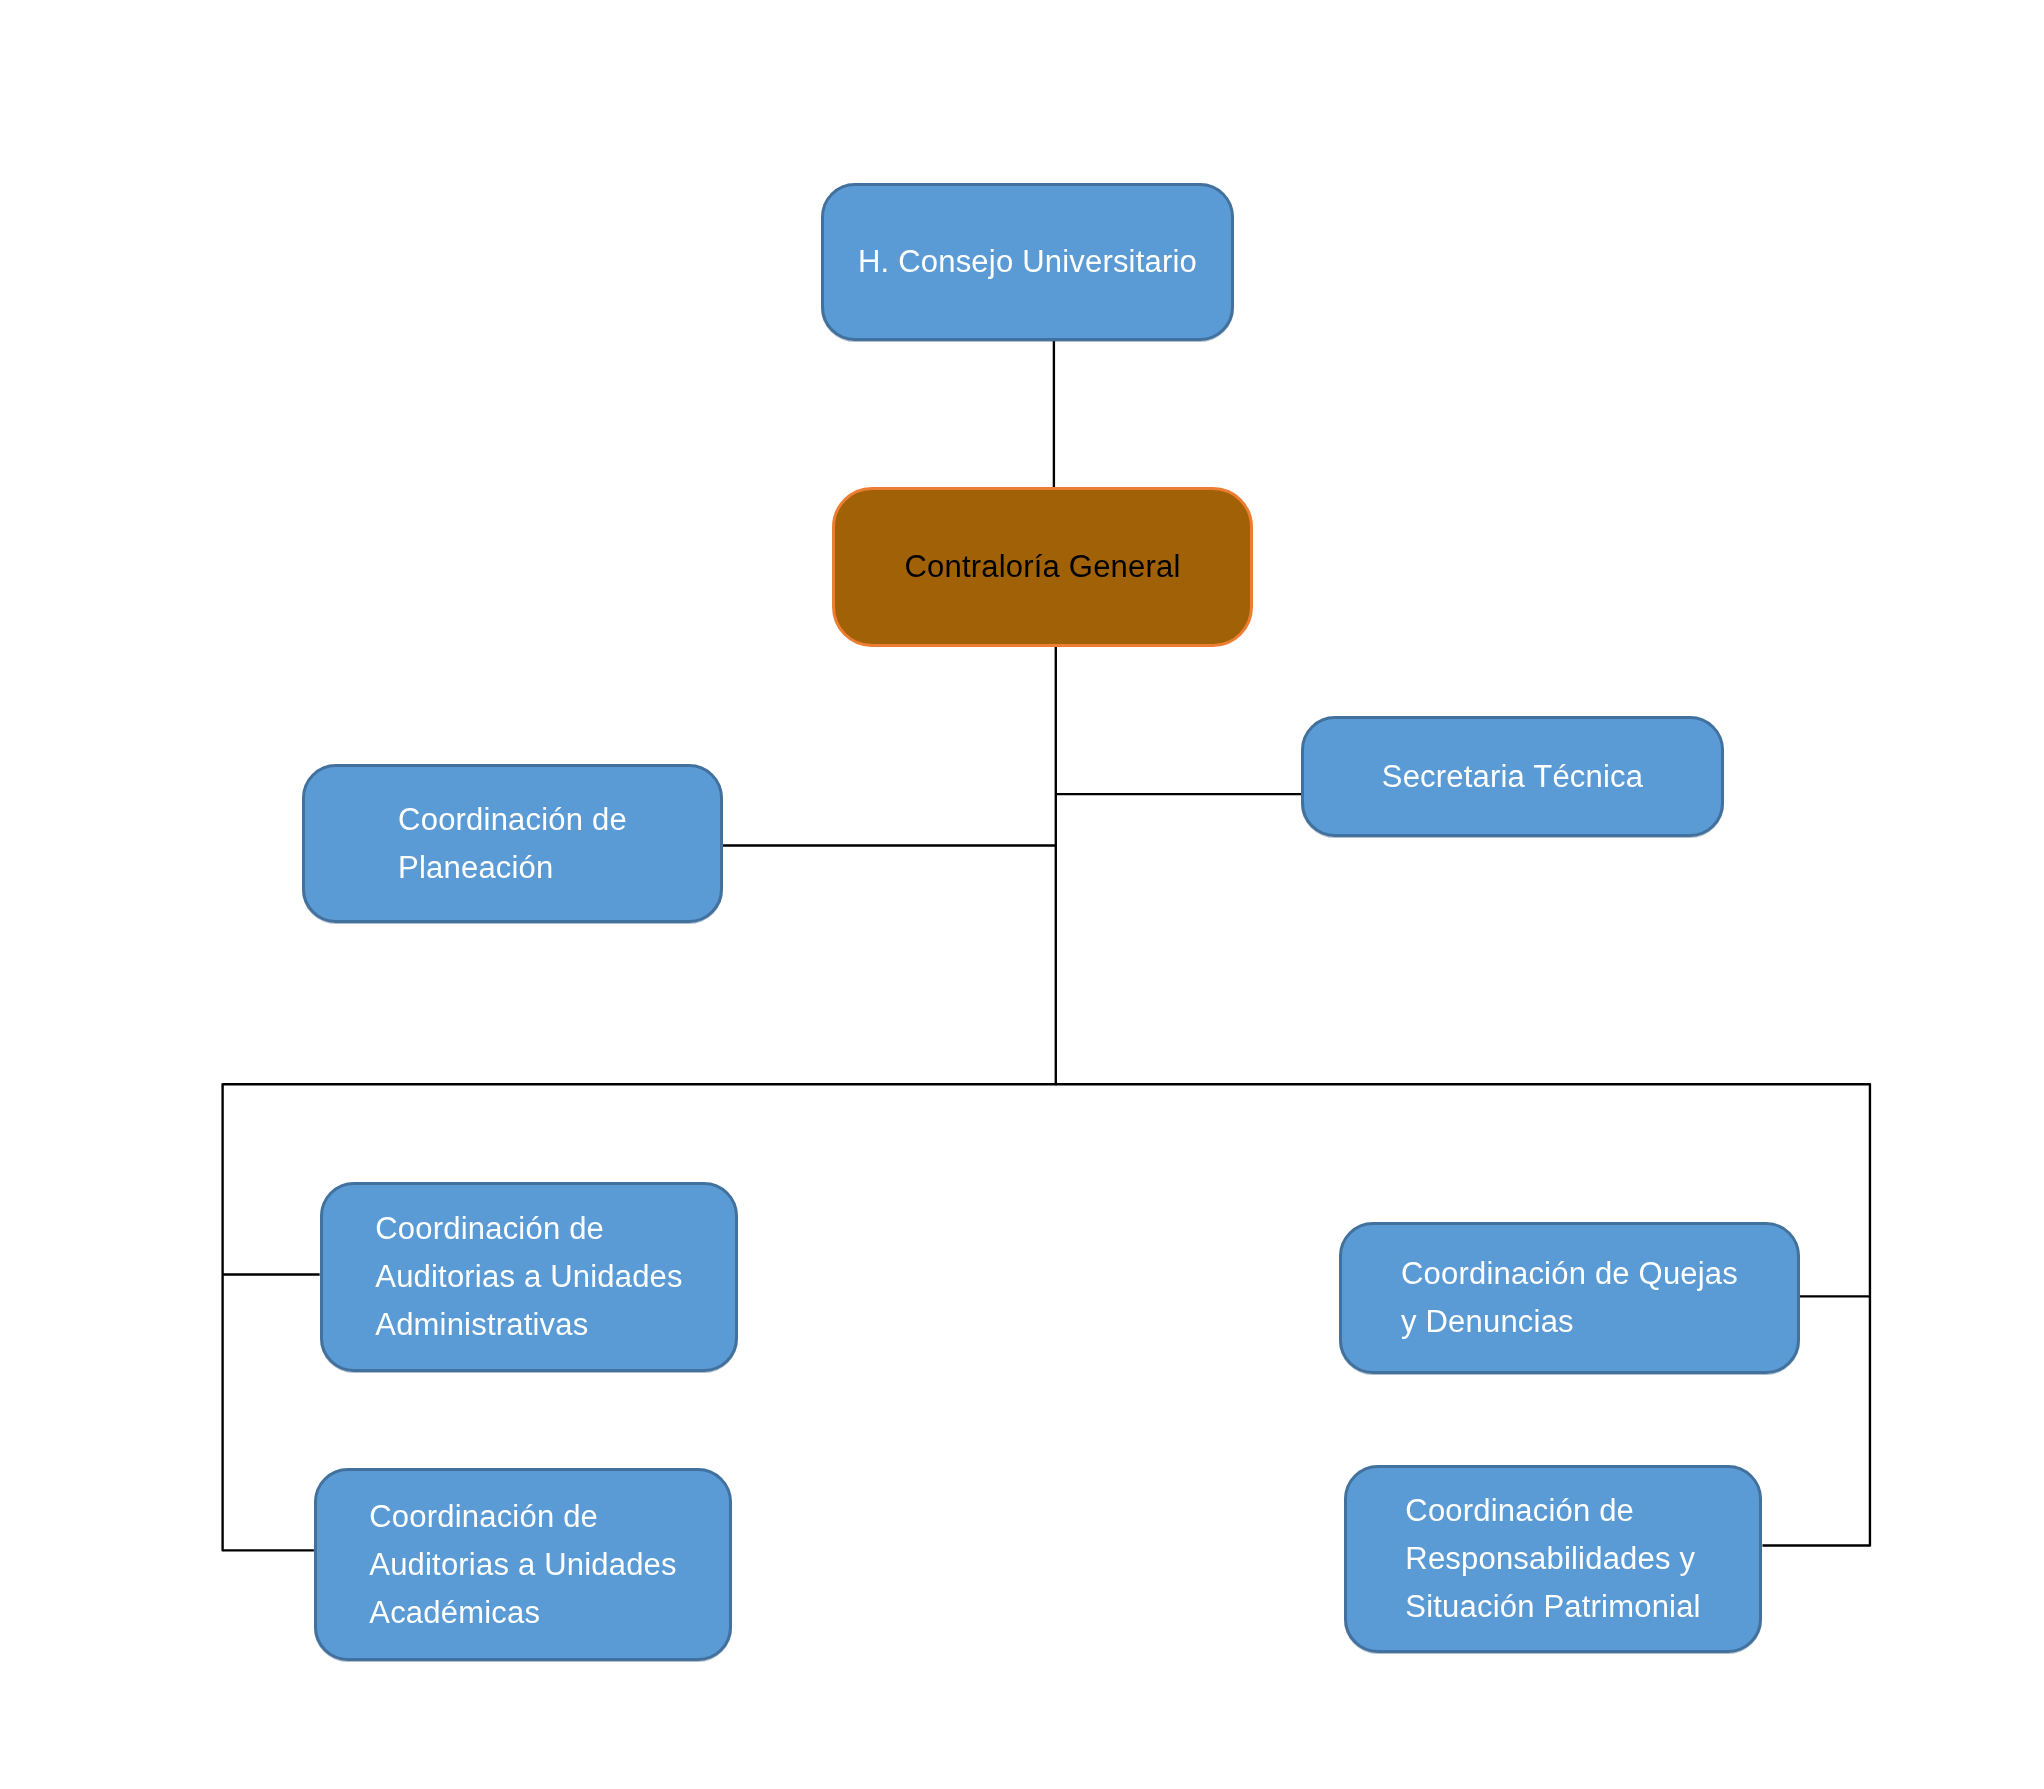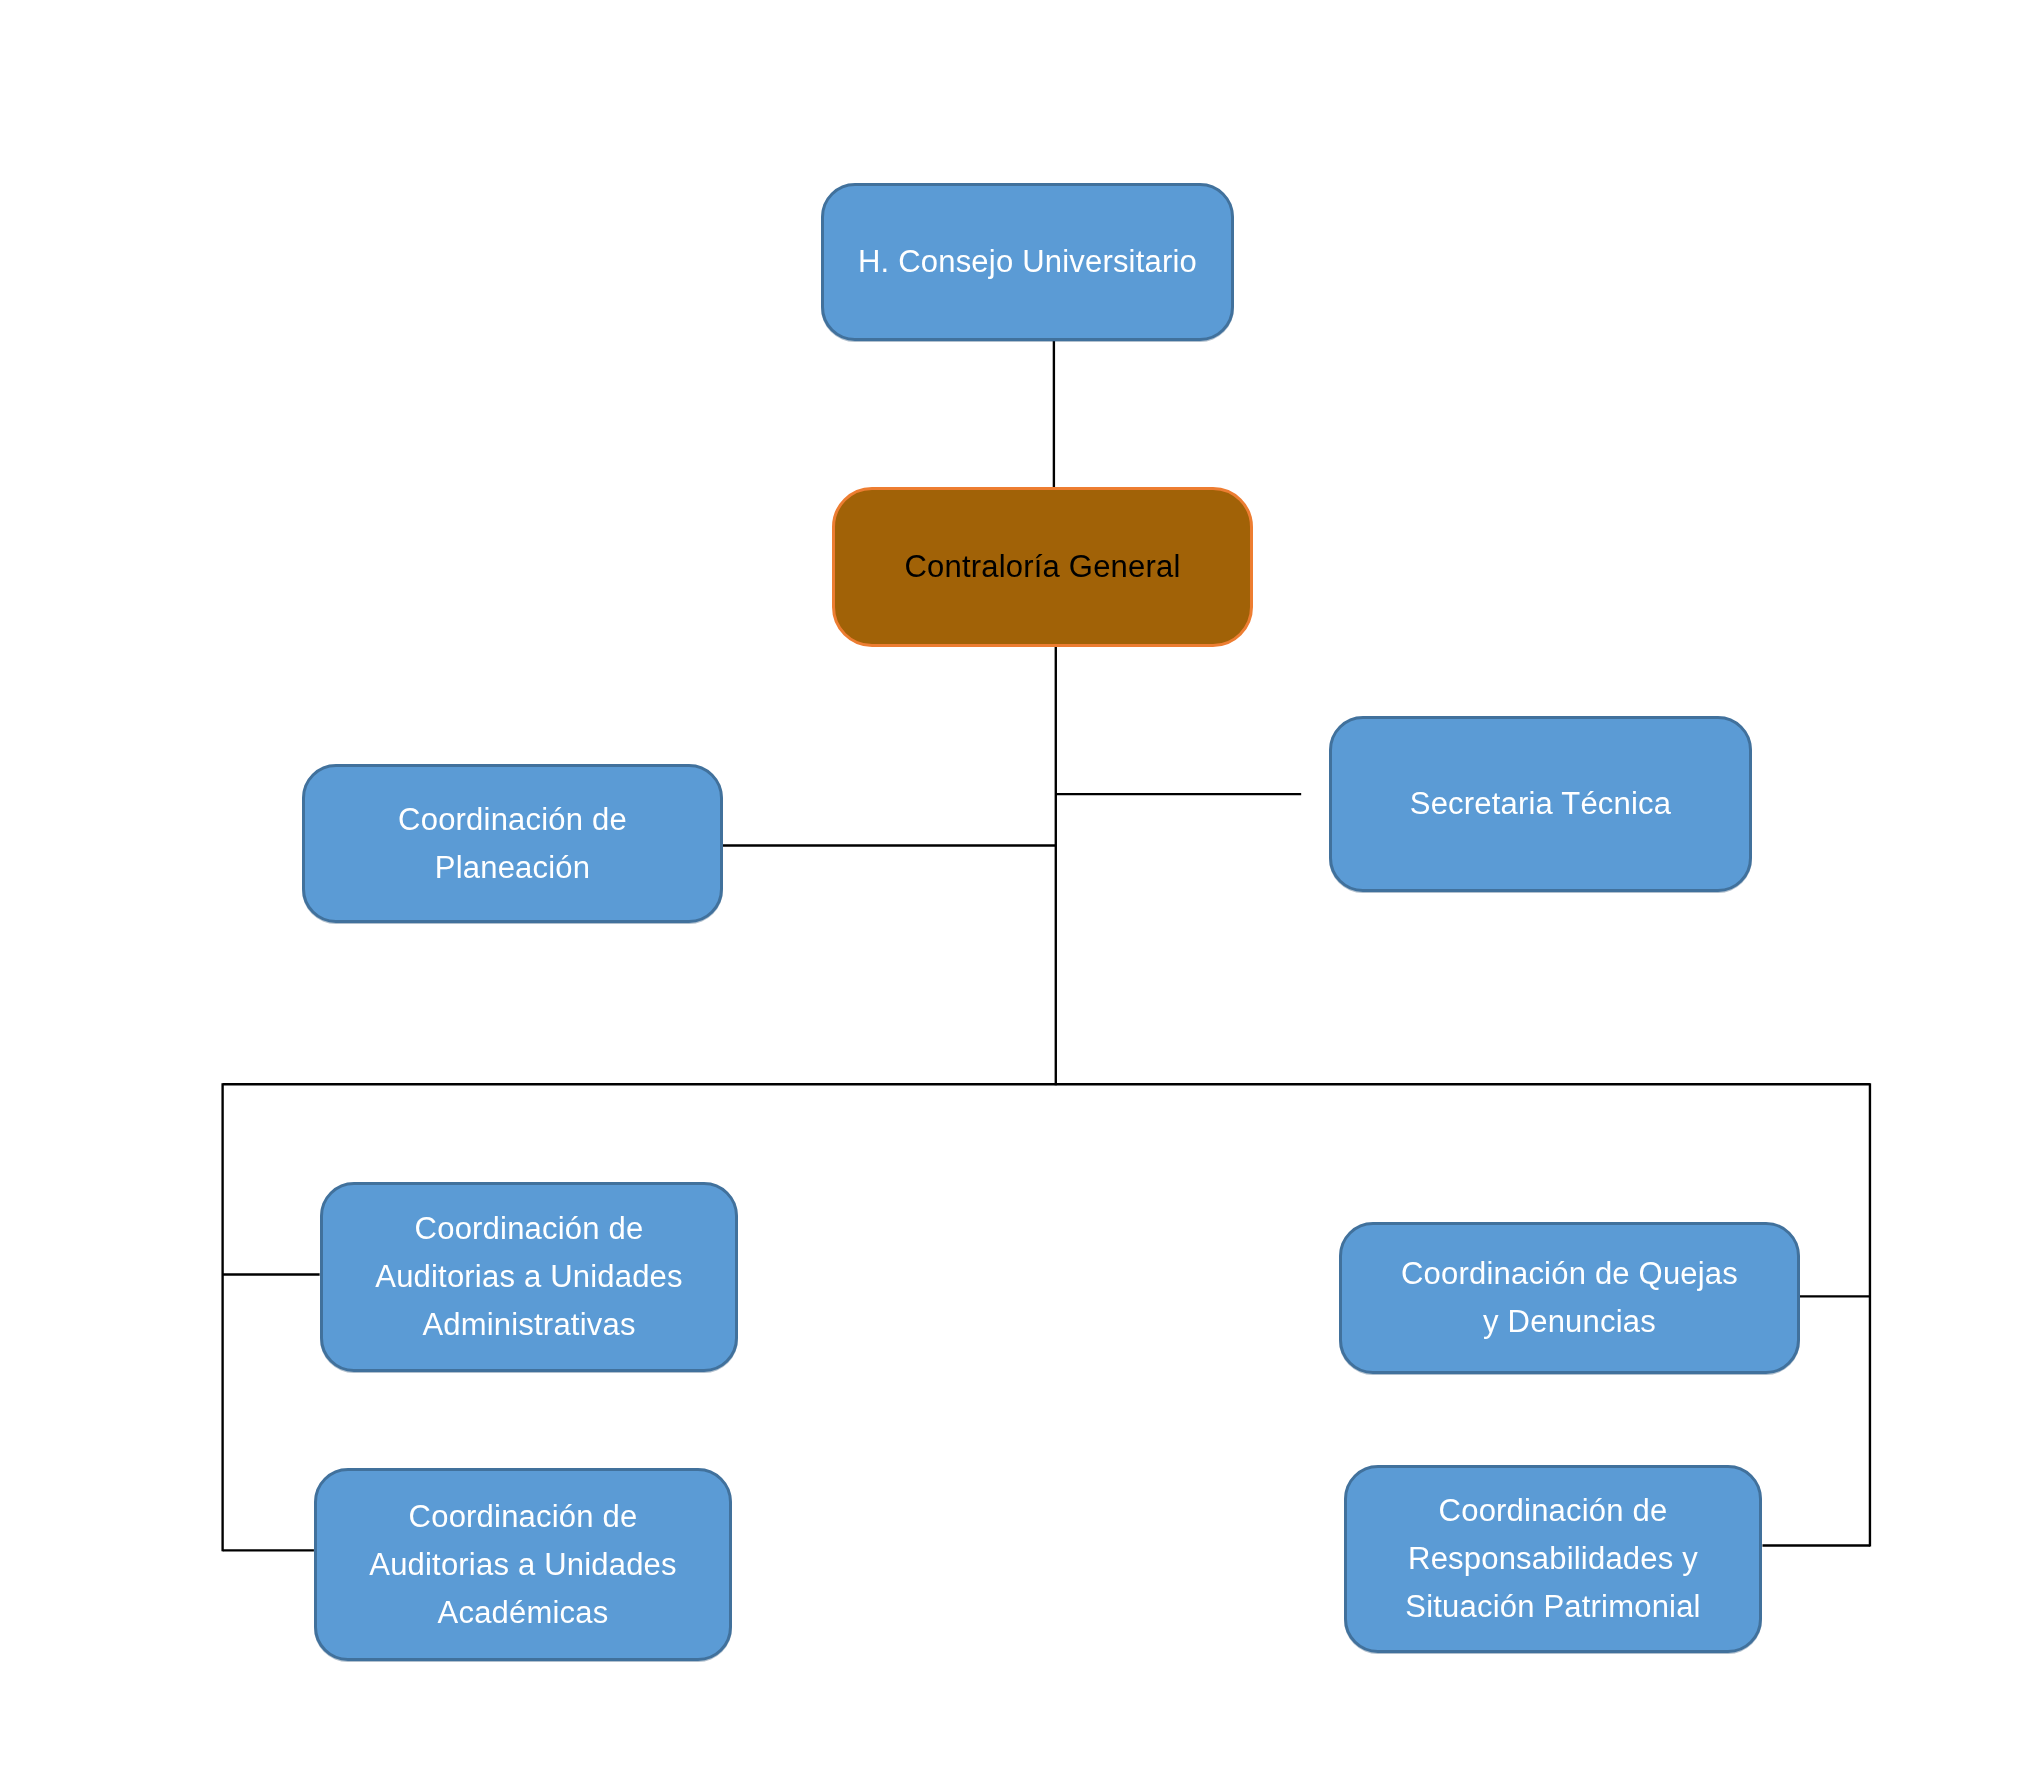--- a/index.html
+++ b/index.html
@@ -25,21 +25,20 @@
   .connectors line {
     stroke: #000000;
     stroke-width: 2.5;
   }
   .node {
     position: absolute;
     box-sizing: border-box;
     display: flex;
     align-items: center;
     justify-content: center;
-    text-align: center;
     border-radius: 34px;
   }
   .node .label {
     white-space: pre-line;
     font-size: 31px;
     line-height: 48px;
     letter-spacing: 0.2px;
   }
   .node.blue {
     background: #5B9BD5;
@@ -50,21 +49,21 @@
   .node.highlight {
     background: #a16207;
     border: 3.8px solid #ED7D31;
     color: #000000;
     border-radius: 40px;
   }
   
   #node-consejo            { left: 821px;  top: 183px;  width: 413px; height: 158px; }
   #node-contraloria        { left: 832px;  top: 487px;  width: 421px; height: 160px; }
   #node-planeacion         { left: 302px;  top: 764px;  width: 421px; height: 159px; }
-  #node-secretaria         { left: 1301px; top: 716px;  width: 423px; height: 176px; margin-left: 28px; }
+  #node-secretaria         { left: 1301px; top: 716px;  width: 423px; height: 121px; }
   #node-admin              { left: 320px;  top: 1182px; width: 418px; height: 190px; }
   #node-academicas         { left: 314px;  top: 1468px; width: 418px; height: 193px; }
   #node-quejas             { left: 1339px; top: 1222px; width: 461px; height: 152px; }
   #node-responsabilidades  { left: 1344px; top: 1465px; width: 418px; height: 188px; }
 </style>
 </head>
 <body>
 
 <div class="canvas">
 

